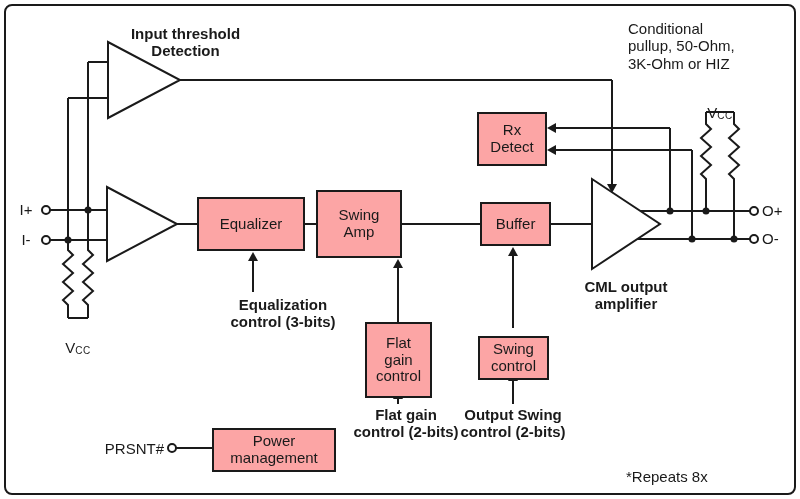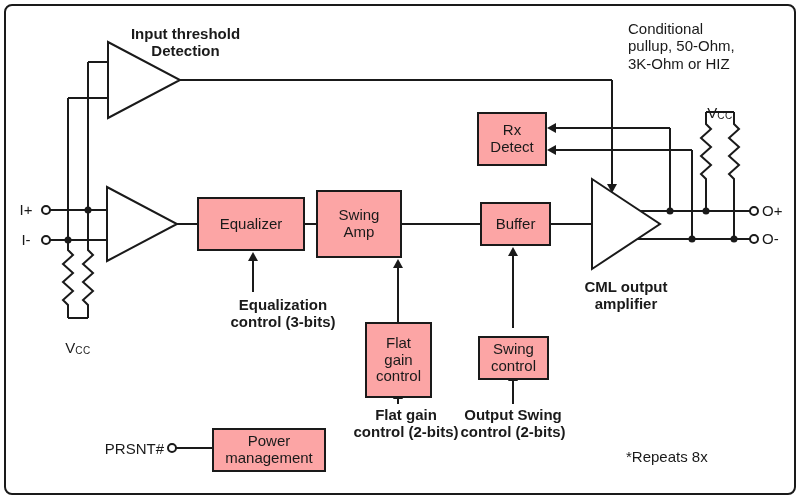--- a/index.html
+++ b/index.html
@@ -129,39 +129,39 @@
   </div>
   <div class="blk" style="left:365px;top:322px;width:67px;height:76px">
     <span>Flat
 gain
 control</span>
   </div>
   <div class="blk" style="left:478px;top:336px;width:71px;height:44px">
     <span>Swing
 control</span>
   </div>
-  <div class="blk" style="left:212px;top:428px;width:114px;height:44px">
+  <div class="blk" style="left:212px;top:428px;width:124px;height:44px">
     <span>Power
 management</span>
   </div>
 
   <div class="lbl c" style="left:108px;top:25px;width:155px">Input threshold
 Detection</div>
   <div class="lbl c" style="left:213px;top:296px;width:140px">Equalization
 control (3-bits)</div>
   <div class="lbl c" style="left:336px;top:406px;width:140px">Flat gain
 control (2-bits)</div>
   <div class="lbl c" style="left:443px;top:406px;width:140px">Output Swing
 control (2-bits)</div>
   <div class="lbl c" style="left:551px;top:278px;width:150px">CML output
 amplifier</div>
   <div class="lbl" style="left:628px;top:20px;width:162px">Conditional
 pullup, 50-Ohm,
 3K-Ohm or HIZ</div>
-  <div class="lbl b" style="left:626px;top:448px;width:150px">*Repeats 8x</div>
+  <div class="lbl b" style="left:626px;top:468px;width:150px">*Repeats 8x</div>
 
   <div class="lbl b c" style="left:12px;top:201px;width:28px">I+</div>
   <div class="lbl b c" style="left:12px;top:231px;width:28px">I-</div>
   <div class="lbl b" style="left:762px;top:202px;width:34px">O+</div>
   <div class="lbl b" style="left:762px;top:230px;width:34px">O-</div>
   <div class="lbl r" style="left:86px;top:440px;width:78px">PRSNT#</div>
 
   <div class="lbl b c" style="left:50px;top:322px;width:56px">
     <span>V</span><span class="sub">CC</span>
   </div>

